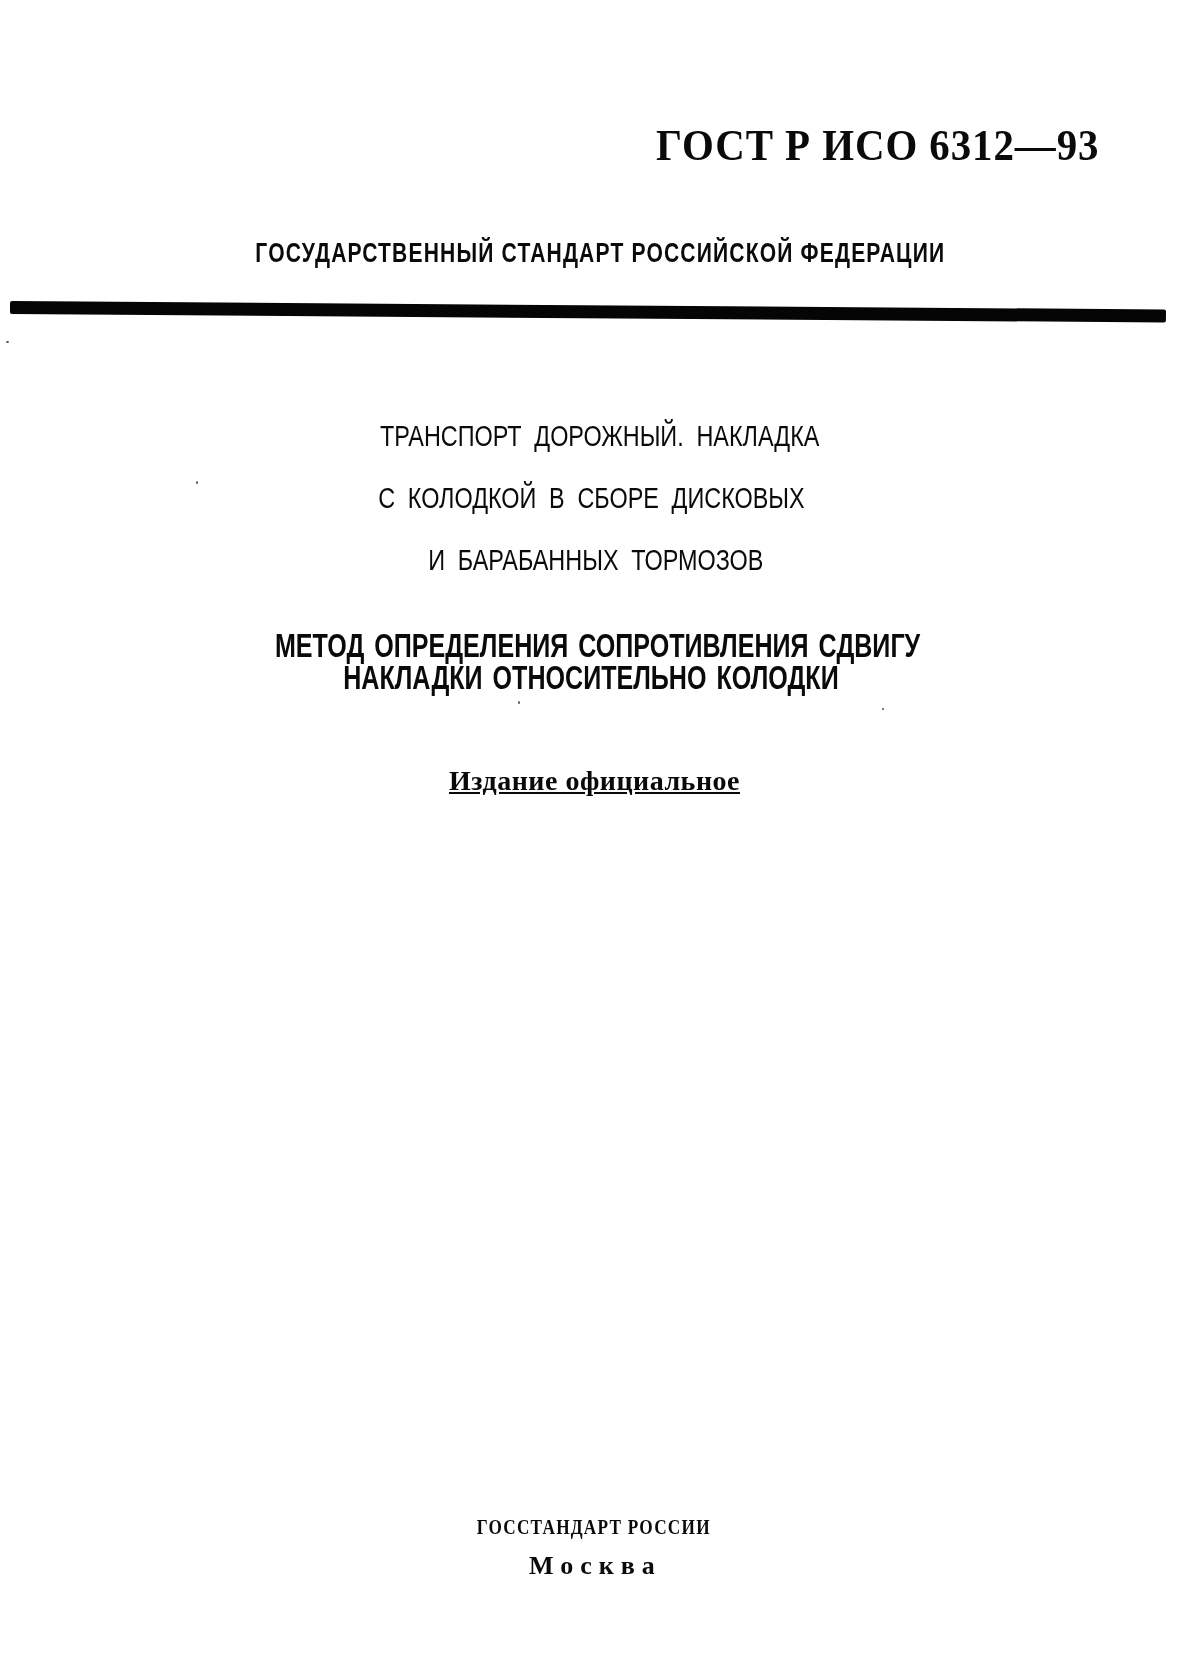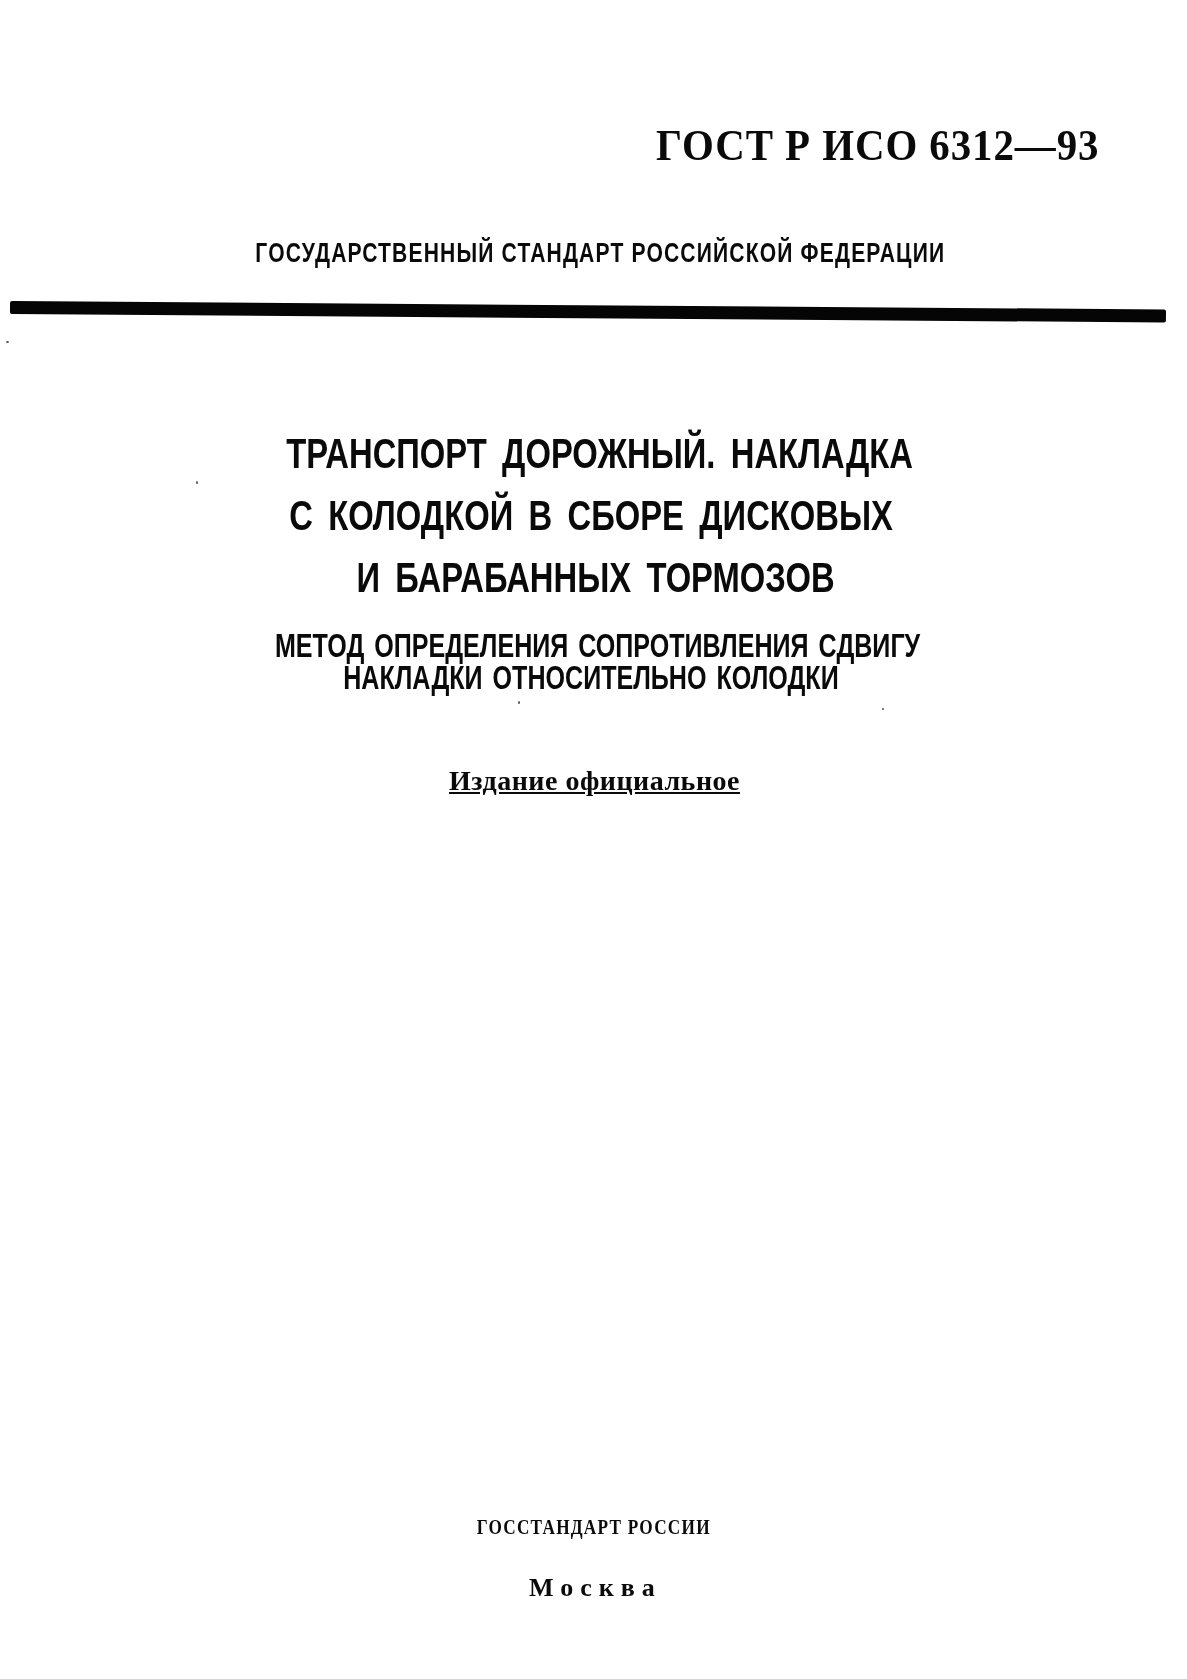--- a/index.html
+++ b/index.html
@@ -65,23 +65,22 @@
       height: 13px;
       background: #050505;
       transform: rotate(0.42deg);
       transform-origin: left center;
       border-radius: 2px;
     }
 
     
     .title-line {
       font-family: "Liberation Sans", sans-serif;
-      font-weight: bold;
-      font-size: 42px;
-      margin-top: 12px;
+      font-weight: normal;
+      font-size: 30px;
     }
     .title-line span {
       display: inline-block;
       transform: scaleX(0.78);
       transform-origin: center top;
       word-spacing: 8px;
     }
     #title-1 { top: 421px; }
     #title-1 span { margin-left: 12px; }
     #title-2 { top: 483px; }
@@ -133,21 +132,20 @@
       transform: scaleX(0.82);
       transform-origin: center top;
       margin-left: 0px;
     }
     #city {
       top: 1553px;
       font-family: "Liberation Serif", serif;
       font-weight: bold;
       font-size: 26px;
       letter-spacing: 7px;
-      margin-top: 22px;
     }
     #city span {
       display: inline-block;
       margin-left: 4px;
     }
 
     
     .speck {
       position: absolute;
       background: #555;

